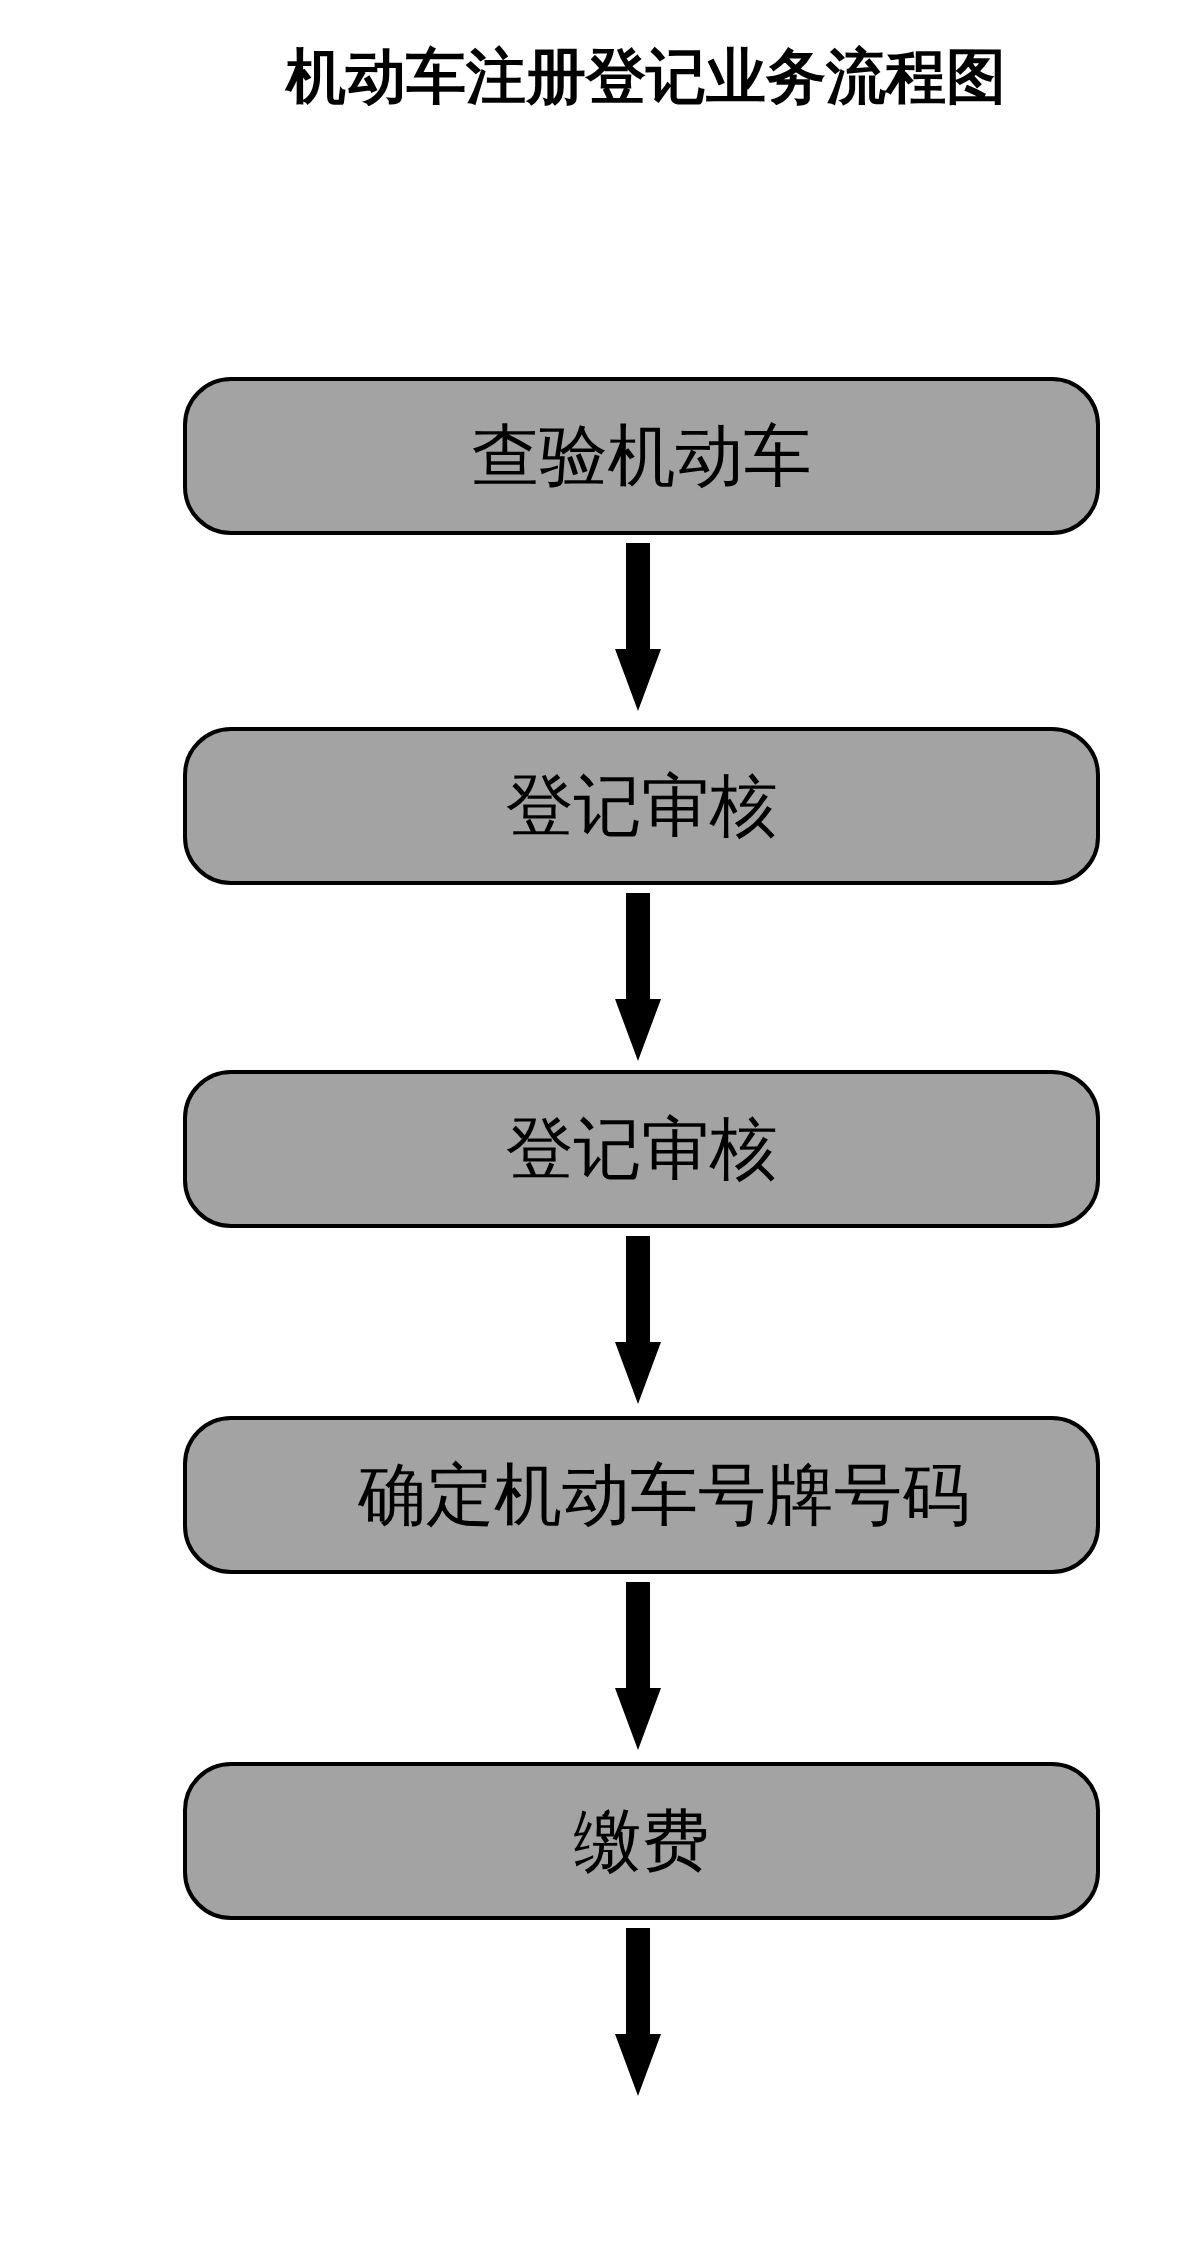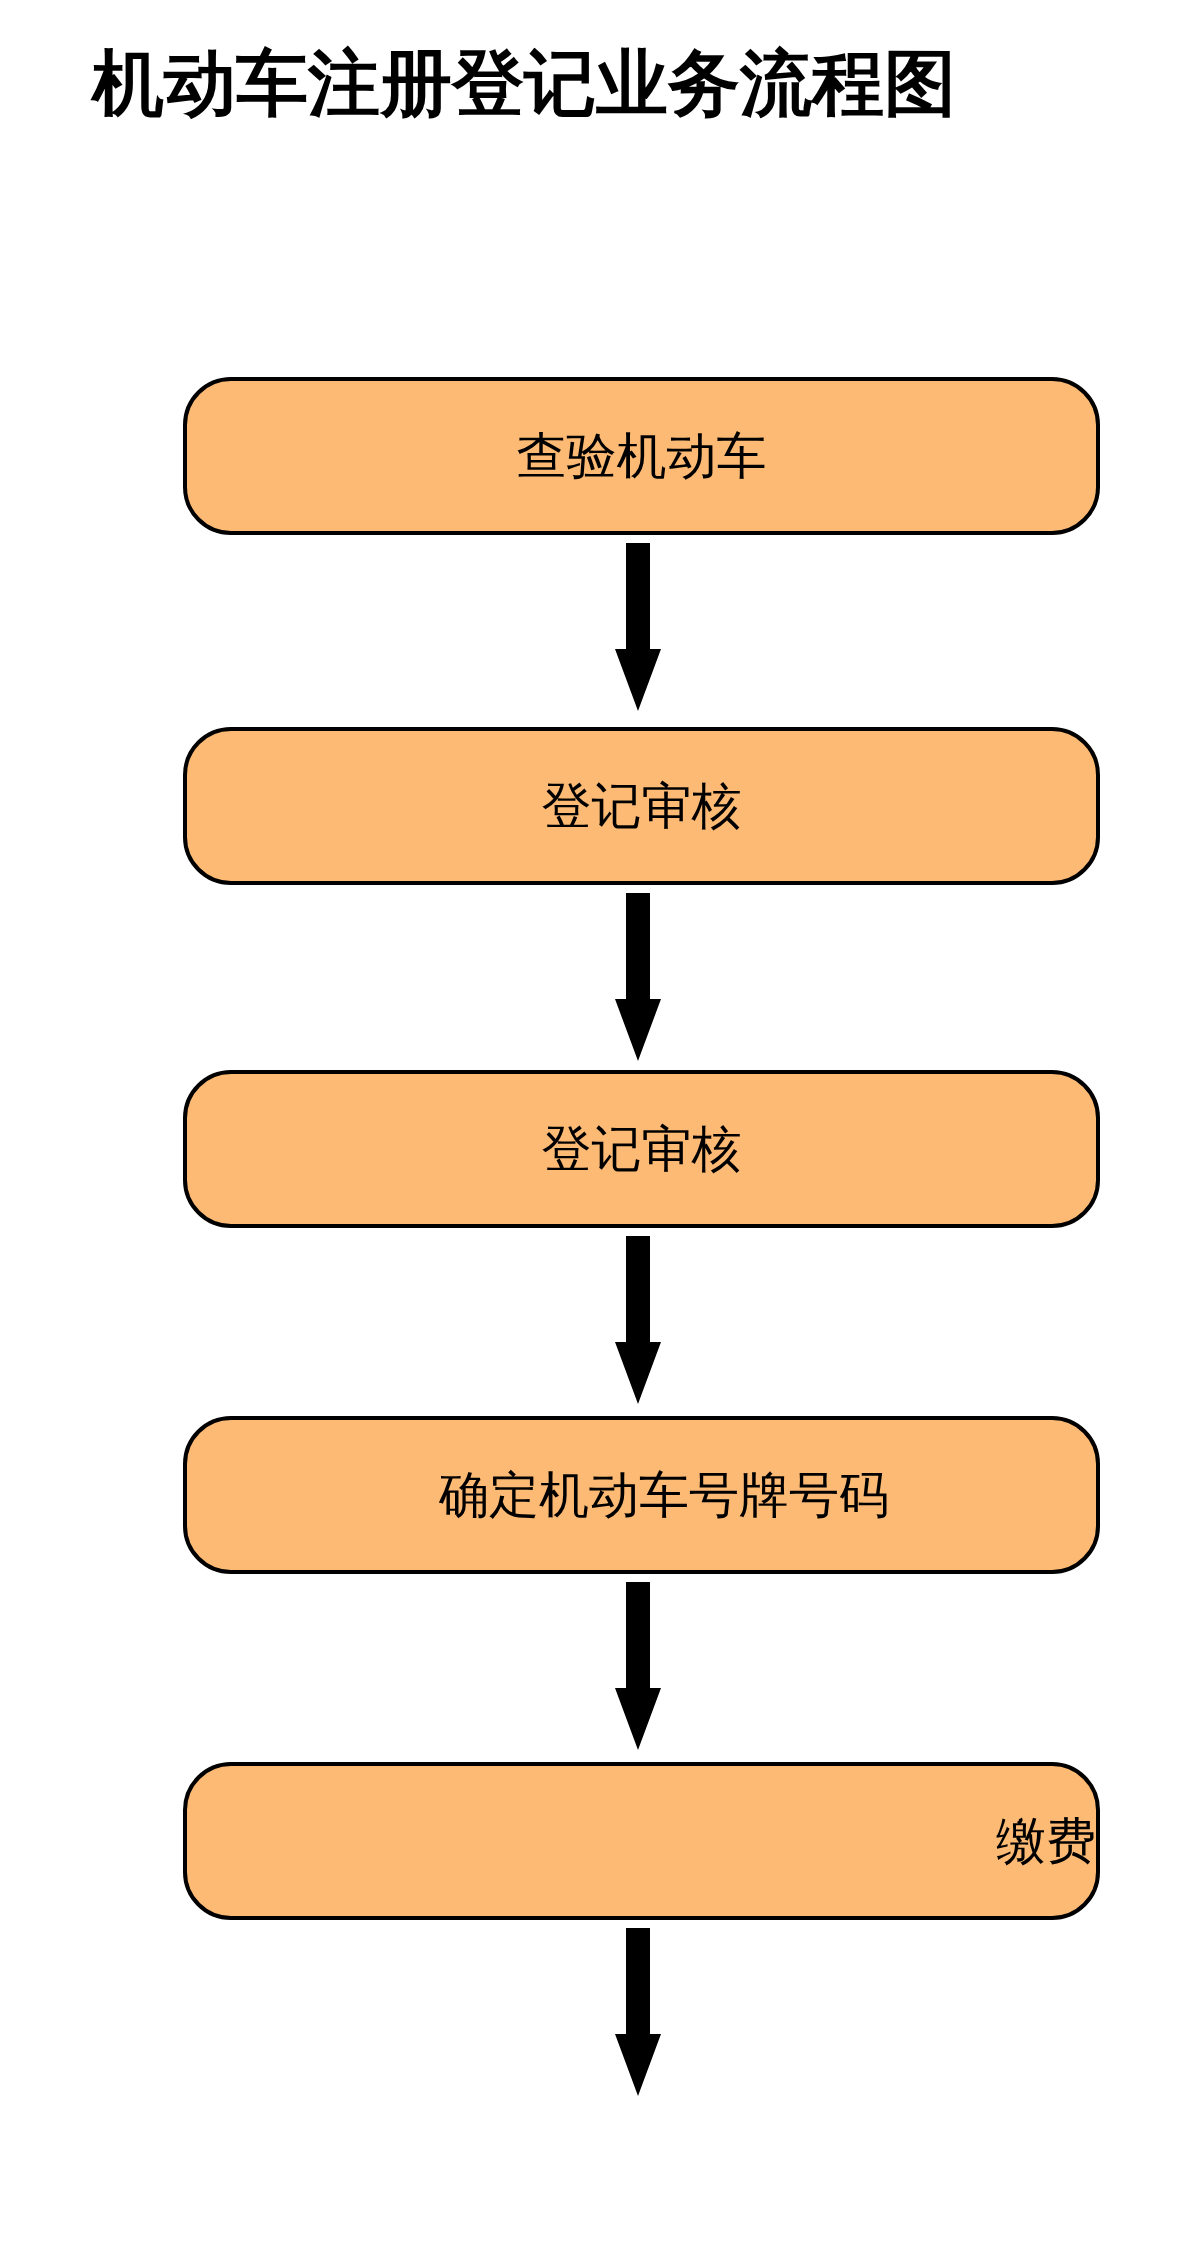--- a/index.html
+++ b/index.html
@@ -15,47 +15,48 @@
     color: #000000;
     font-family: "DejaVu Serif", "Liberation Serif", serif;
     overflow: hidden;
   }
   .title {
     position: absolute;
     left: 92px;
     top: 40px;
     width: 1108px;
     margin: 0;
-    font-size: 72px;
+    text-align: center;
+    font-size: 60px;
     font-weight: bold;
     line-height: 1.2;
     white-space: nowrap;
     letter-spacing: 0px;
   }
   .flow-box {
     position: absolute;
     left: 183px;
     width: 917px;
     height: 158px;
     box-sizing: border-box;
     border: 4px solid #000000;
     border-radius: 48px;
-    background: #fdba74;
+    background: #a3a3a3;
     display: flex;
     align-items: center;
     justify-content: center;
-    font-size: 50px;
+    font-size: 68px;
     line-height: 1;
     white-space: nowrap;
   }
   .b1 { top: 377px; }
   .b2 { top: 727px; }
   .b3 { top: 1070px; }
   .b4 { top: 1416px; padding-left: 45px; }
-  .b5 { top: 1762px; justify-content: flex-end; }
+  .b5 { top: 1762px; }
   .b6 { top: 2107px; }
   .arrow {
     position: absolute;
     left: 615px;
     width: 46px;
     height: 168px;
   }
   .a1 { top: 543px; }
   .a2 { top: 893px; }
   .a3 { top: 1236px; }

